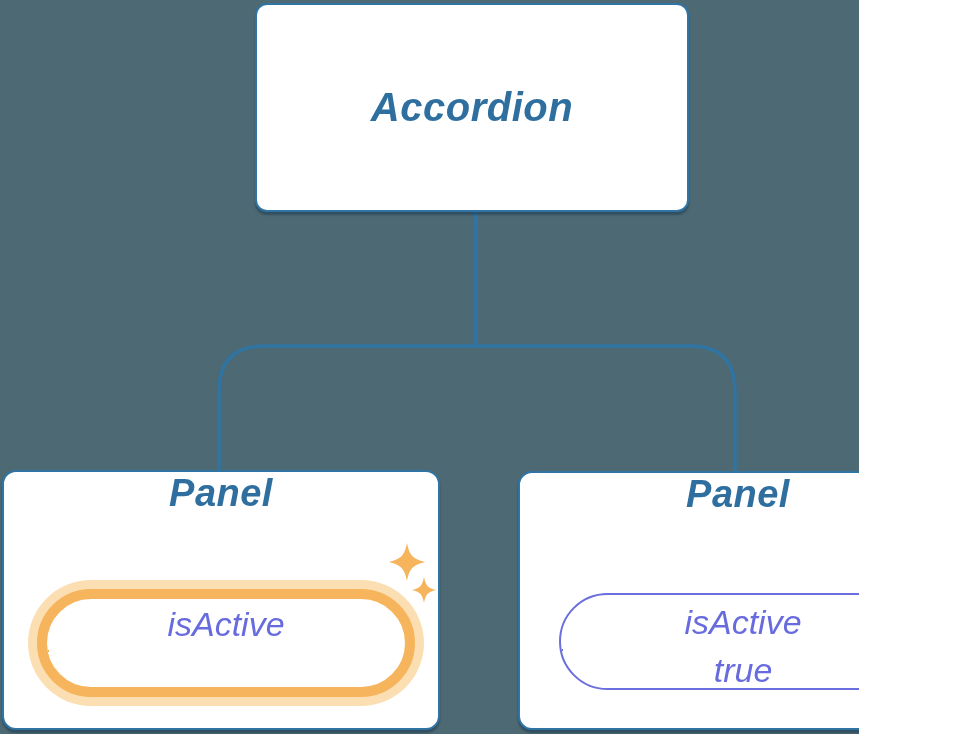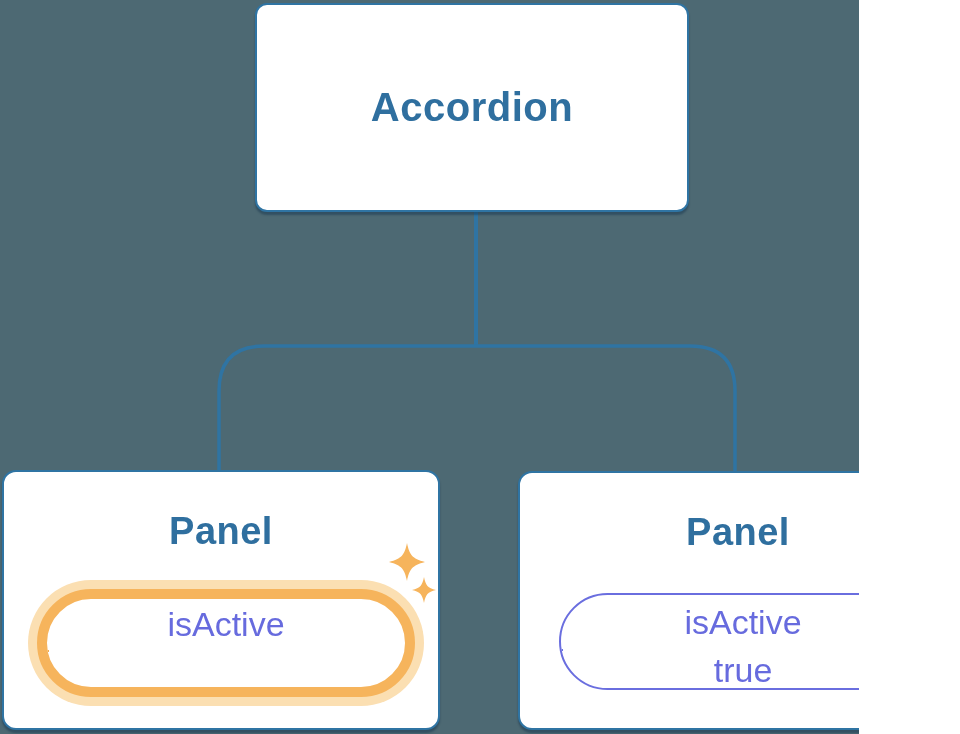--- a/index.html
+++ b/index.html
@@ -3,20 +3,21 @@
 <meta charset="utf-8">
 <style>
   html,body { margin:0; padding:0; }
   .canvas {
     position: relative;
     width: 859px;
     height: 734px;
     background: #4D6973;
     overflow: hidden;
     font-family: "Liberation Sans", sans-serif;
+    font-style: italic;
   }
   .connectors { position:absolute; left:0; top:0; width:960px; height:734px; }
 
   .node {
     position: absolute;
     background: #FFFFFF;
     border: 2px solid #2F74A3;
     box-shadow: 0 3px 2px rgba(18,48,75,0.45);
     box-sizing: border-box;
   }
@@ -29,21 +30,20 @@
     color: #2F6F9F;
     font-size: 40px;
     font-weight: 600;
     letter-spacing: 0.5px;
   }
   .node.panel { border-radius: 14px; }
   .node.panel-left  { left: 2px;   top: 470px; width: 438px; height: 260px; }
   .node.panel-right { left: 518px; top: 471px; width: 440px; height: 259px; }
 
   .panel-title {
-    margin-top: 38px;
     text-align: center;
     color: #2F6F9F;
     font-size: 38px;
     font-weight: 600;
     letter-spacing: 0.5px;
   }
 
   .pill {
     position: absolute;
     box-sizing: border-box;

